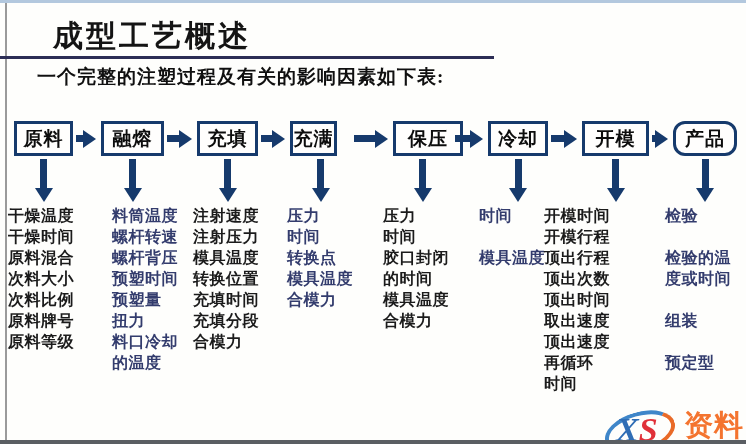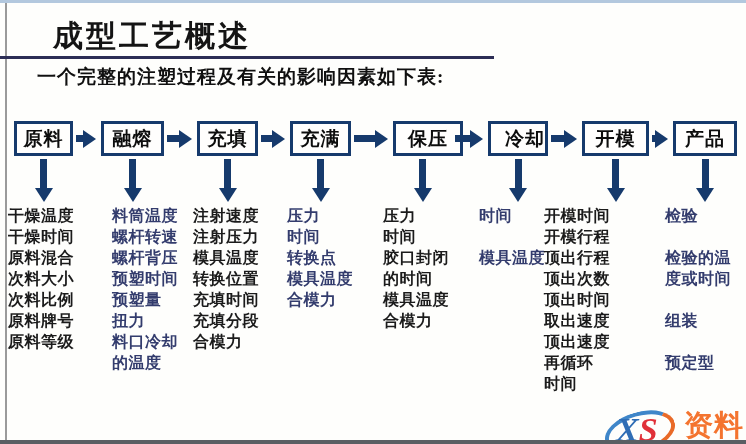--- a/index.html
+++ b/index.html
@@ -86,41 +86,41 @@
       <div class="step-box" style="left: 101px; width: 63px;">
         <span>融熔</span>
       </div>
       <div class="h-arrow" style="left: 167px; width: 13px;"></div>
       <div class="v-arrow" style="left: 129px;"></div>
       <div class="step-box" style="left: 197px; width: 61px;">
         <span>充填</span>
       </div>
       <div class="h-arrow" style="left: 261px; width: 12px;"></div>
       <div class="v-arrow" style="left: 224px;"></div>
-      <div class="step-box" style="left: 290px; width: 61px;">
+      <div class="step-box" style="left: 290px; width: 47px;">
         <span>充满</span>
       </div>
       <div class="h-arrow" style="left: 354px; width: 22px;"></div>
       <div class="v-arrow" style="left: 317px;"></div>
       <div class="step-box" style="left: 393px; width: 70px;">
         <span>保压</span>
       </div>
       <div class="h-arrow" style="left: 455px; width: 16px;"></div>
       <div class="v-arrow" style="left: 419px;"></div>
-      <div class="step-box" style="left: 488px; width: 60px; justify-content: flex-end;">
+      <div class="step-box" style="left: 488px; width: 60px;">
         <span>冷却</span>
       </div>
       <div class="h-arrow" style="left: 551px; width: 14px;"></div>
       <div class="v-arrow" style="left: 514.5px;"></div>
       <div class="step-box" style="left: 582px; width: 67px;">
         <span>开模</span>
       </div>
       <div class="h-arrow" style="left: 652px; width: 4px;"></div>
       <div class="v-arrow" style="left: 612px;"></div>
-      <div class="step-box" style="left: 673px; width: 64px;">
+      <div class="step-box" style="left: 673px; width: 64px; border-radius: 12px;">
         <span>产品</span>
       </div>
       <div class="v-arrow" style="left: 701.5px;"></div>
     </div>
   <div id="factor-layer">
       <div class="factor-col black" style="left: 8px;">
         <div class="factor-line">干燥温度</div>
         <div class="factor-line">干燥时间</div>
         <div class="factor-line">原料混合</div>
         <div class="factor-line">次料大小</div>

